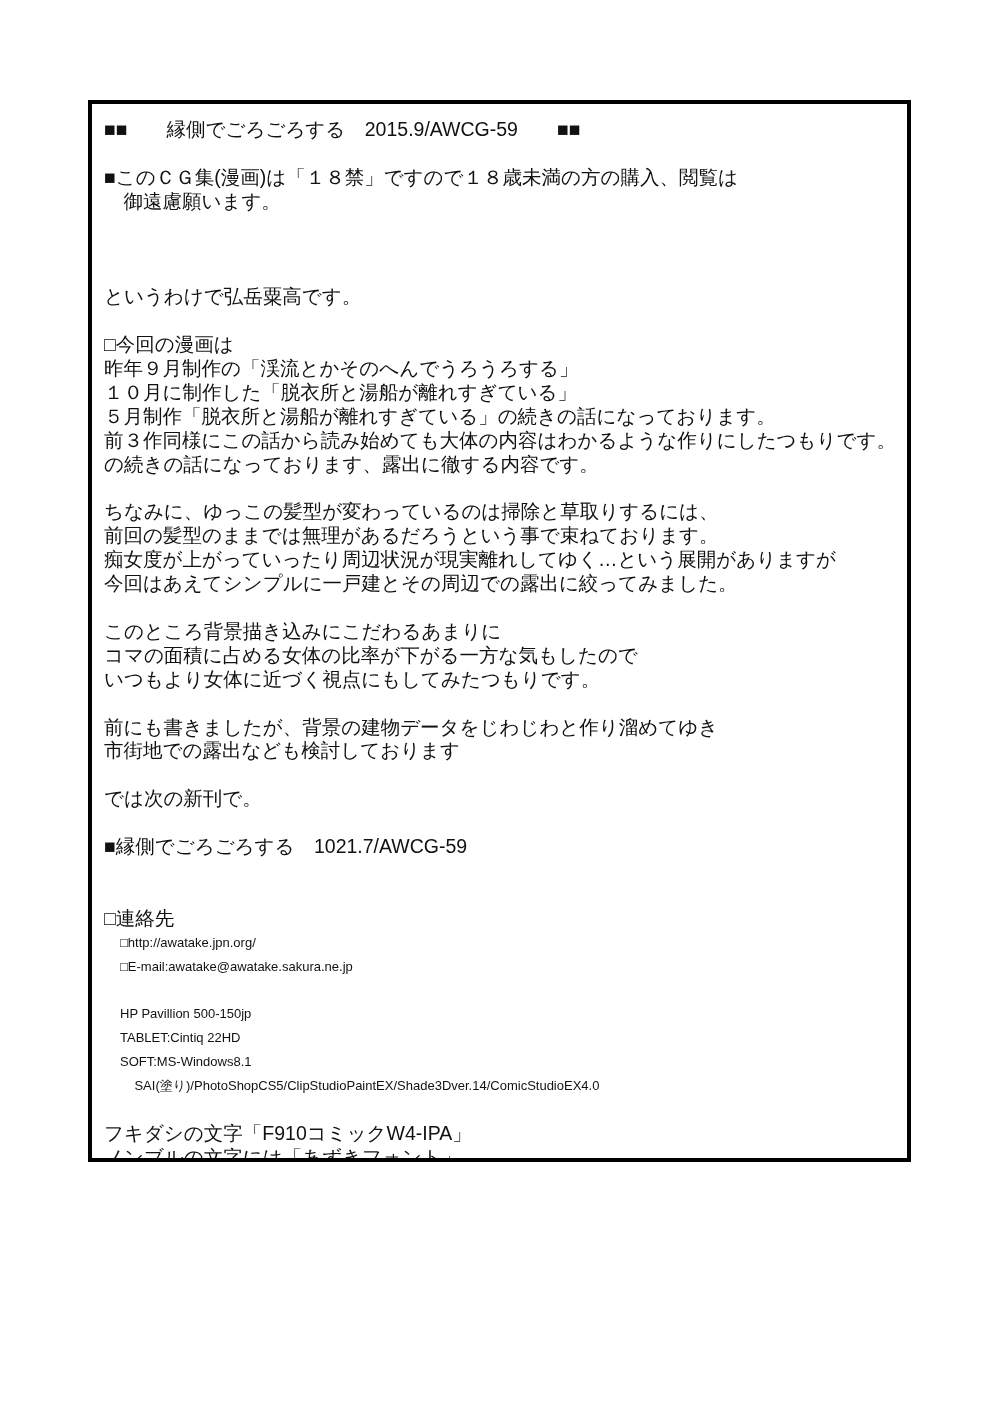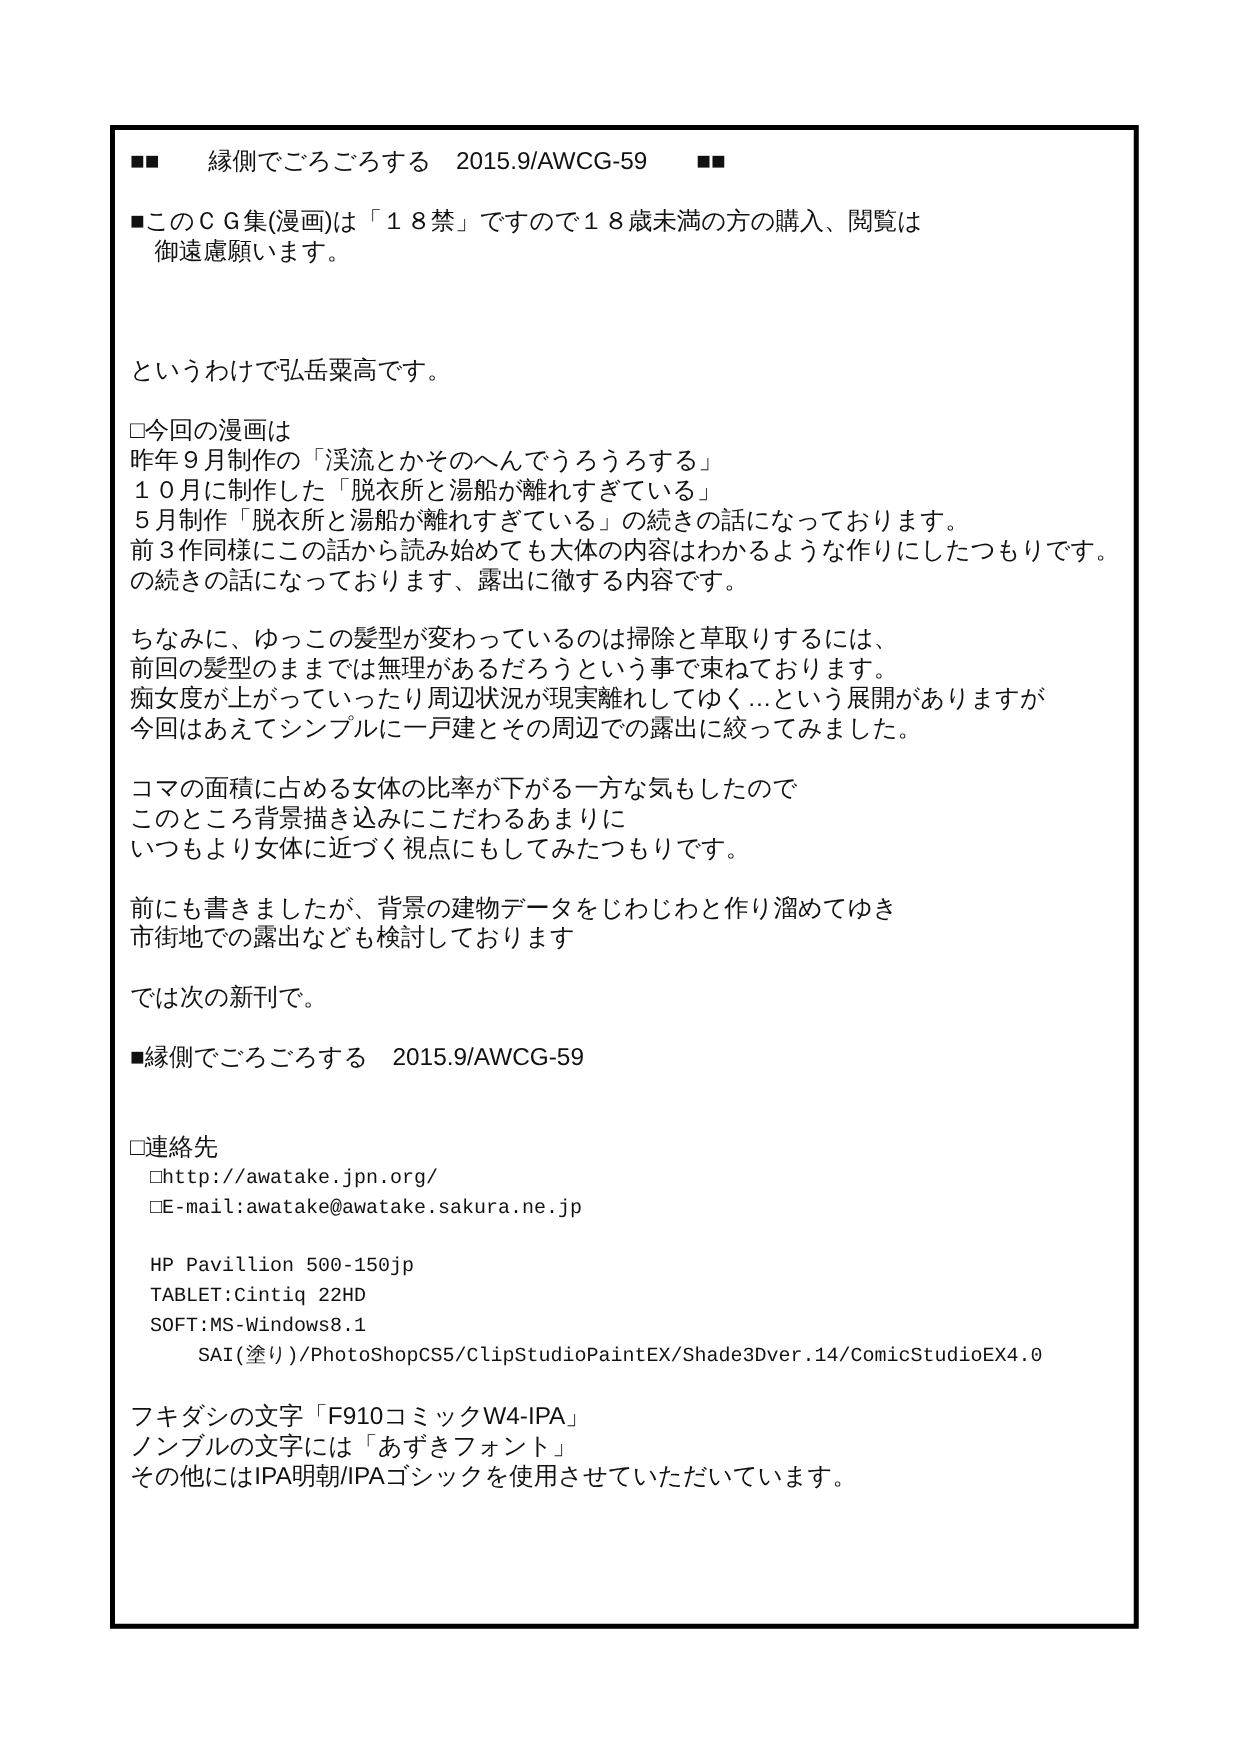--- a/index.html
+++ b/index.html
@@ -19,41 +19,41 @@
     width: 1000px;
     height: 1409px;
     background: var(--bg);
     overflow: hidden;
   }
   .frame {
     position: absolute;
     left: 88px;
     top: 100px;
     width: 823px;
-    height: 1203px;
+    height: 1062px;
     border: 4px solid var(--frame);
     background: var(--bg);
     padding: 14px 4px 0 12px;
   }
   .content {
     width: 100%;
     height: 100%;
     overflow: hidden;
   }
   .line {
     font-size: 19.5px;
     line-height: 23.9px;
     min-height: 23.9px;
     color: var(--ink);
     white-space: pre-wrap;
     letter-spacing: 0;
   }
   .line.mono {
-    font-family: Liberation Mono, monospace;
-    font-size: 16px;
+    font-family: Liberation Sans, sans-serif;
+    font-size: 13px;
     padding-left: 16px;
   }
 </style>
 </head>
 <body>
 
 <div class="page">
   <div class="frame">
     <div class="content">
         <div class="line">■■　　縁側でごろごろする　2015.9/AWCG-59　　■■</div>
@@ -70,30 +70,30 @@
         <div class="line">１０月に制作した「脱衣所と湯船が離れすぎている」</div>
         <div class="line">５月制作「脱衣所と湯船が離れすぎている」の続きの話になっております。</div>
         <div class="line">前３作同様にこの話から読み始めても大体の内容はわかるような作りにしたつもりです。</div>
         <div class="line">の続きの話になっております、露出に徹する内容です。</div>
         <div class="line"></div>
         <div class="line">ちなみに、ゆっこの髪型が変わっているのは掃除と草取りするには、</div>
         <div class="line">前回の髪型のままでは無理があるだろうという事で束ねております。</div>
         <div class="line">痴女度が上がっていったり周辺状況が現実離れしてゆく…という展開がありますが</div>
         <div class="line">今回はあえてシンプルに一戸建とその周辺での露出に絞ってみました。</div>
         <div class="line"></div>
+        <div class="line">このところ背景描き込みにこだわるあまりに</div>
         <div class="line">コマの面積に占める女体の比率が下がる一方な気もしたので</div>
-        <div class="line">このところ背景描き込みにこだわるあまりに</div>
         <div class="line">いつもより女体に近づく視点にもしてみたつもりです。</div>
         <div class="line"></div>
         <div class="line">前にも書きましたが、背景の建物データをじわじわと作り溜めてゆき</div>
         <div class="line">市街地での露出なども検討しております</div>
         <div class="line"></div>
         <div class="line">では次の新刊で。</div>
         <div class="line"></div>
-        <div class="line">■縁側でごろごろする　2015.9/AWCG-59</div>
+        <div class="line">■縁側でごろごろする　1021.7/AWCG-59</div>
         <div class="line"></div>
         <div class="line"></div>
         <div class="line">□連絡先</div>
         <div class="line mono">□http://awatake.jpn.org/</div>
         <div class="line mono">□E-mail:awatake@awatake.sakura.ne.jp</div>
         <div class="line"></div>
         <div class="line mono">HP Pavillion 500-150jp</div>
         <div class="line mono">TABLET:Cintiq 22HD</div>
         <div class="line mono">SOFT:MS-Windows8.1</div>
         <div class="line mono">    SAI(塗り)/PhotoShopCS5/ClipStudioPaintEX/Shade3Dver.14/ComicStudioEX4.0</div>

